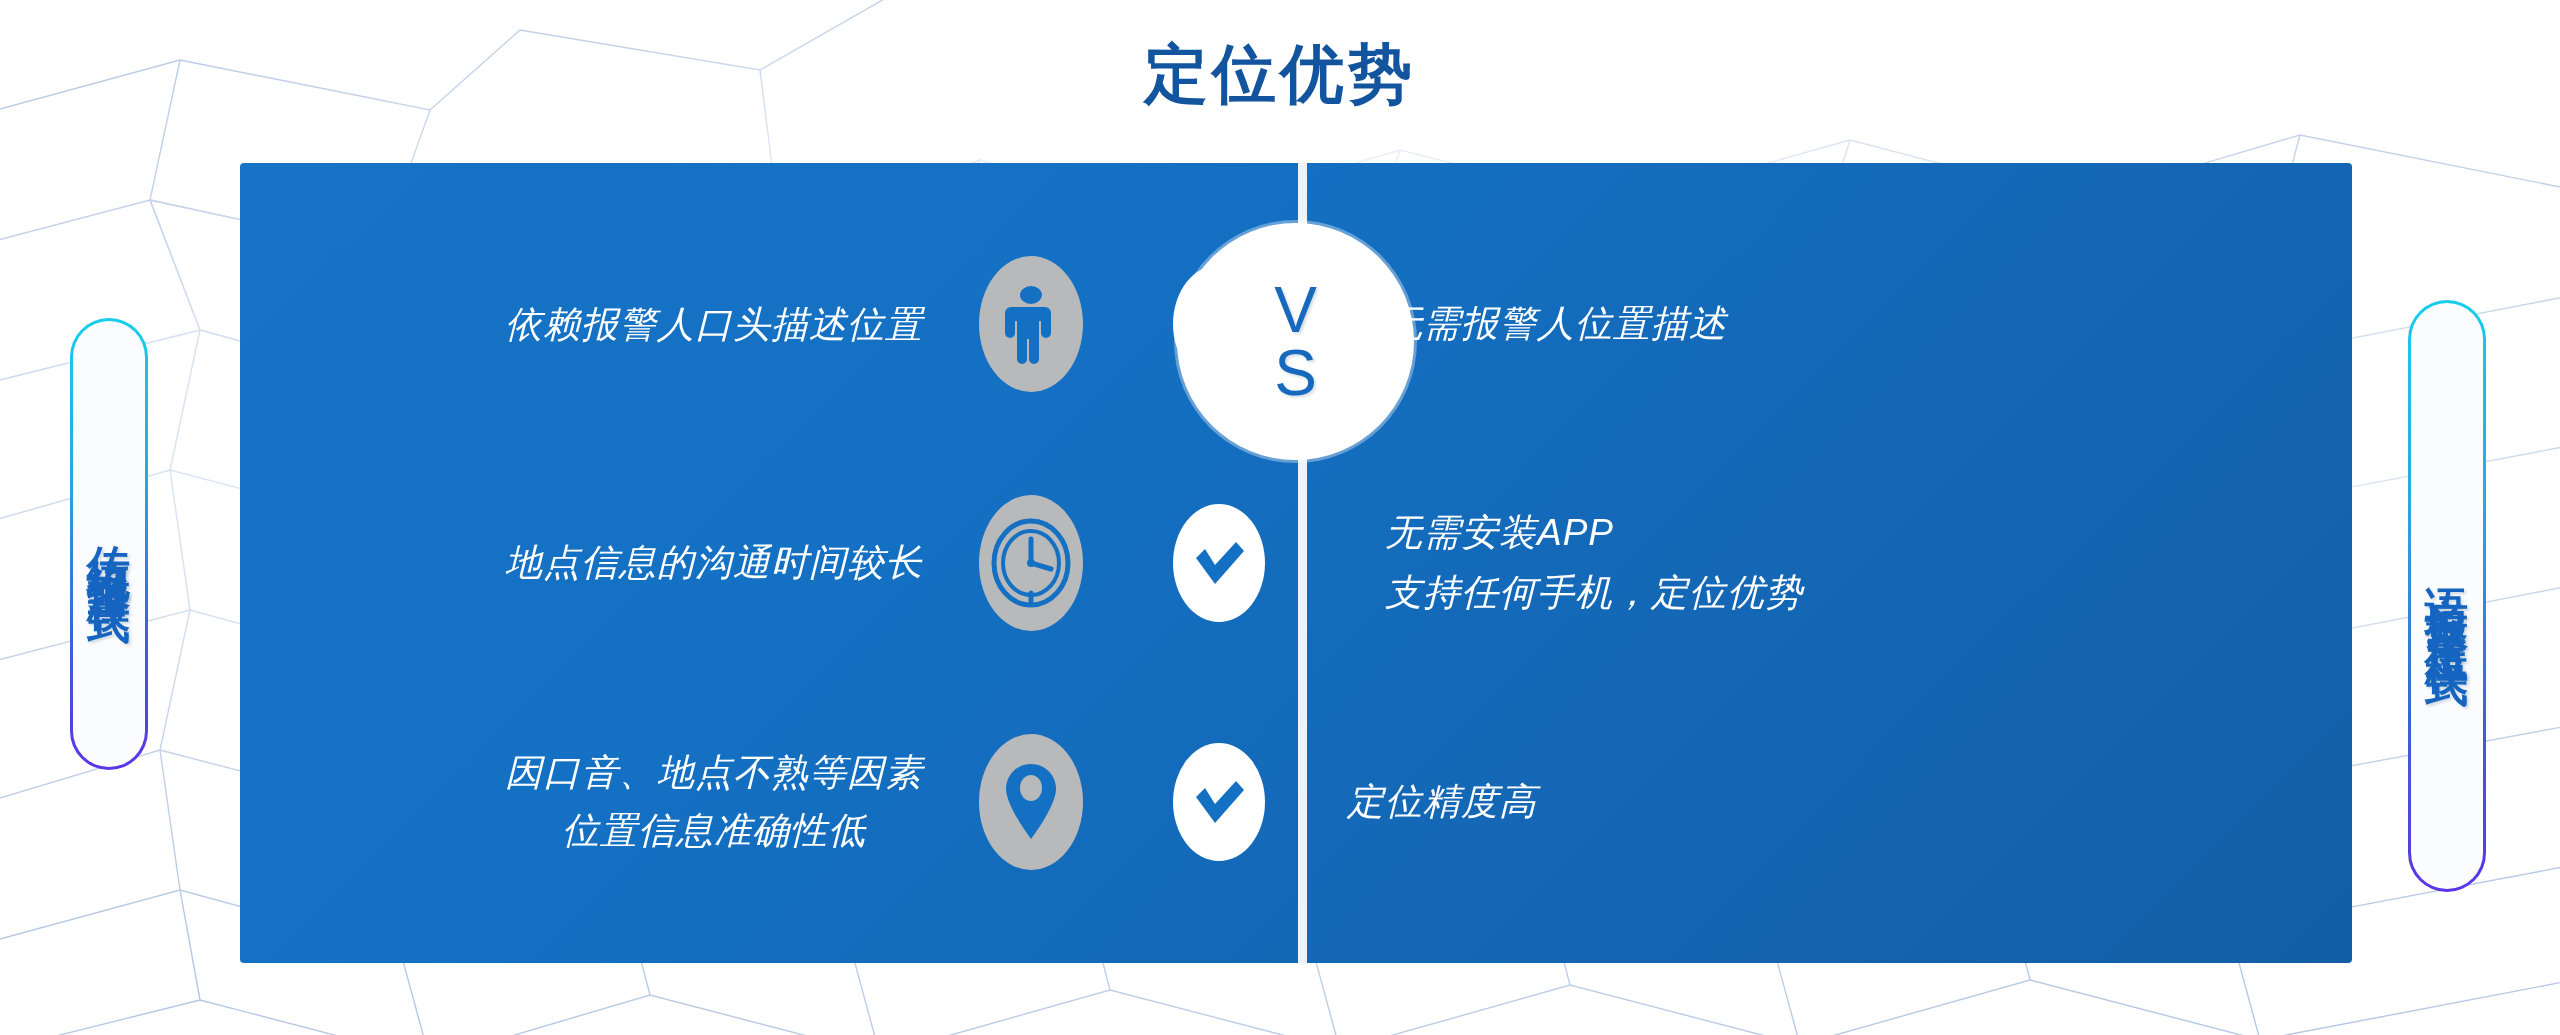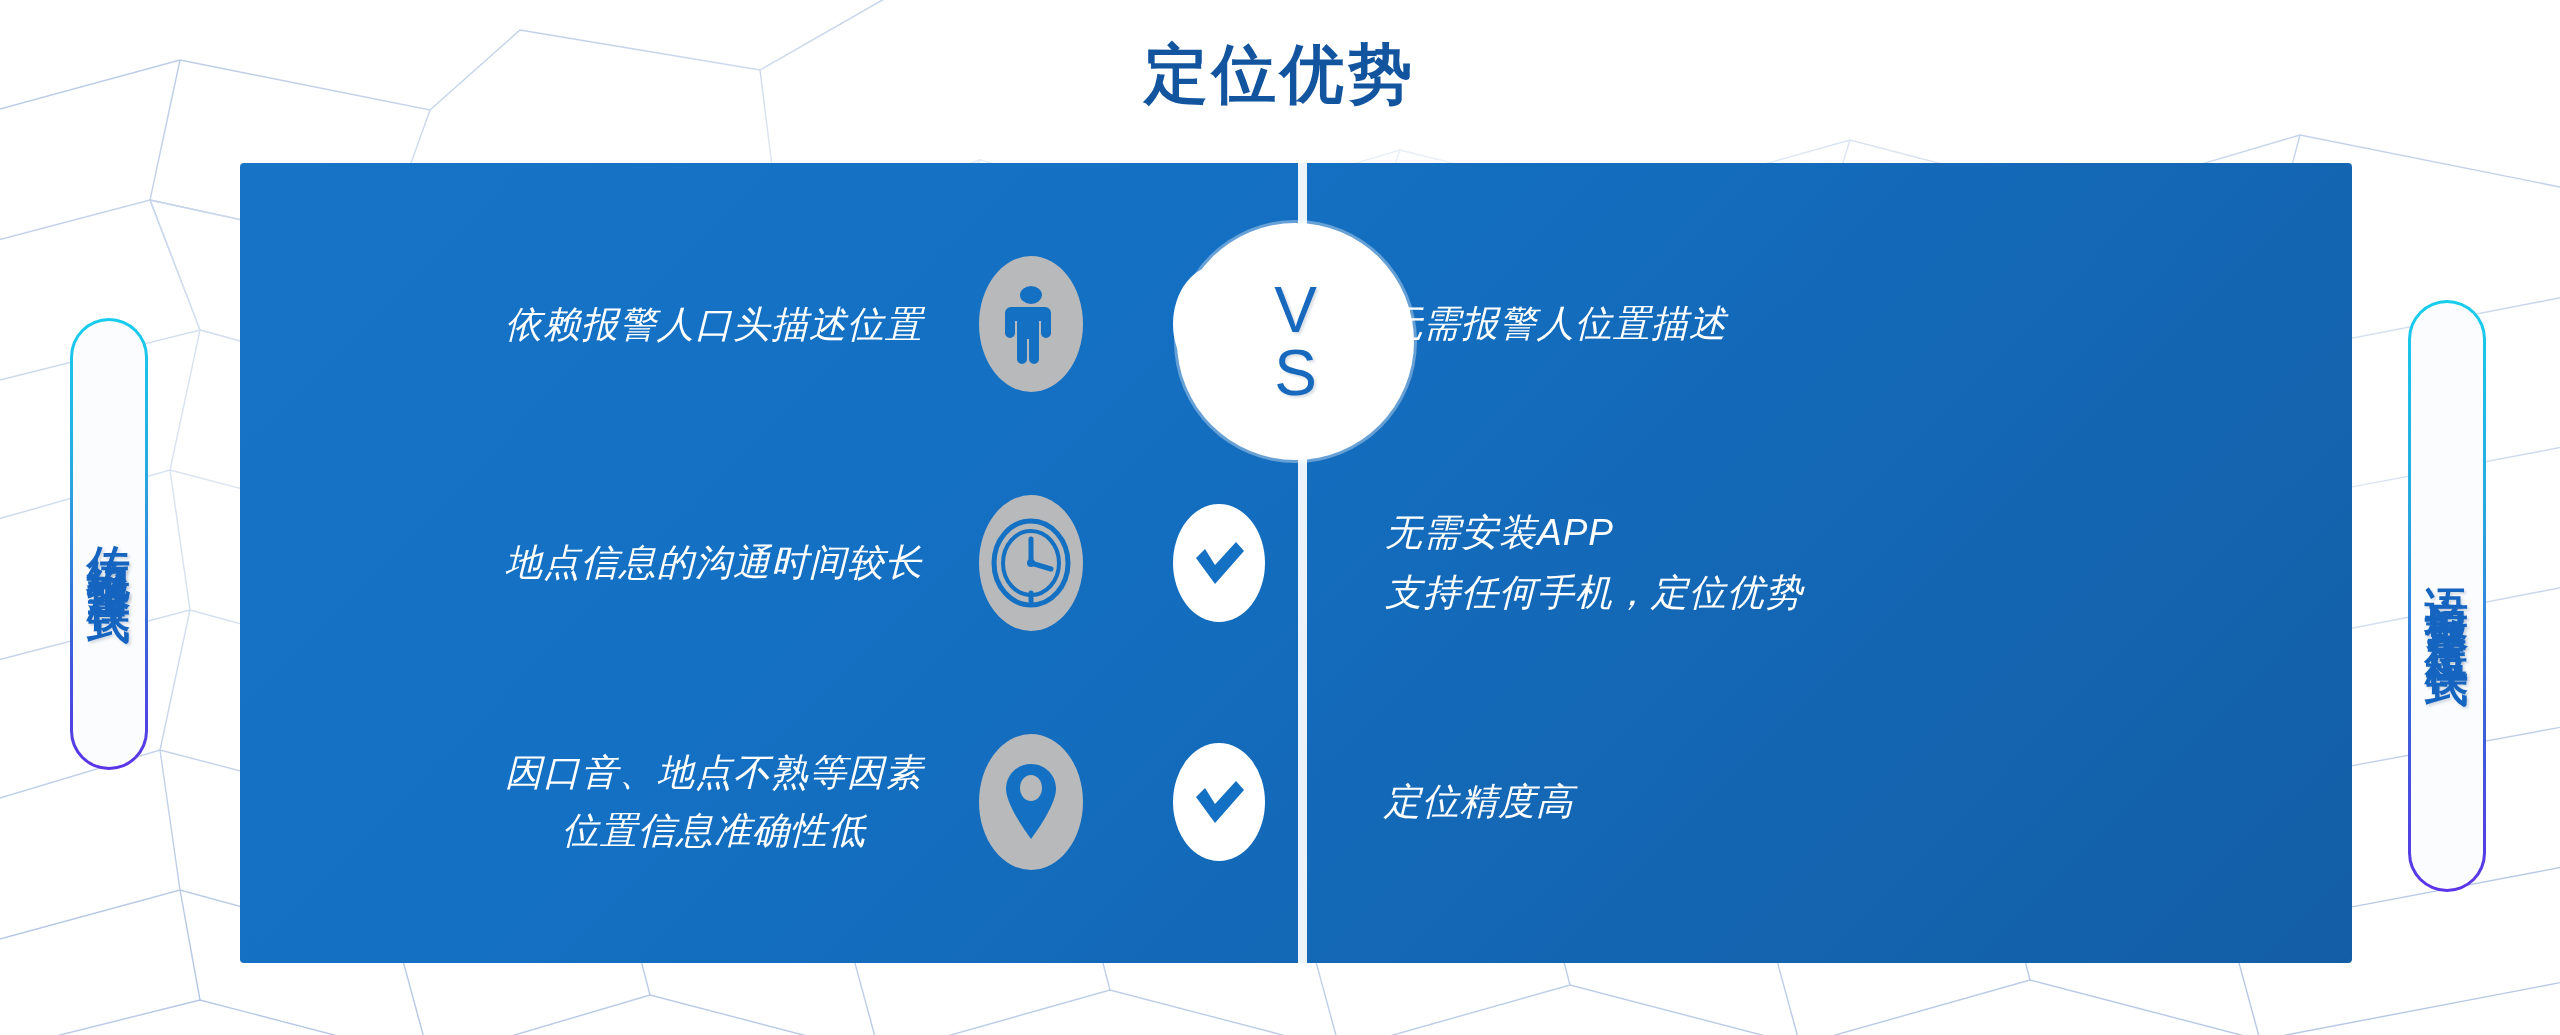--- a/index.html
+++ b/index.html
@@ -296,21 +296,21 @@
         <span class="line2">支持任何手机，定位优势</span>
       </div>
     </div>
 
     <div class="row-right">
       <div class="check-badge">
         <svg width="62" height="62" viewBox="0 0 62 62" xmlns="http://www.w3.org/2000/svg">
           <path d="M8 26 L17 17 L27 33 L48 10 L56 19 L27 52 Z" fill="#1470c3"></path>
         </svg>
       </div>
-      <div class="row-text" style="margin-left:119px;text-align:center;">定位精度高</div>
+      <div class="row-text" style="margin-left:82px;text-align:center;">定位精度高</div>
     </div>
 
 
   </div>
 </div>
 
 <div id="center-divider">
   <div id="divider-line"></div>
 </div>
 

